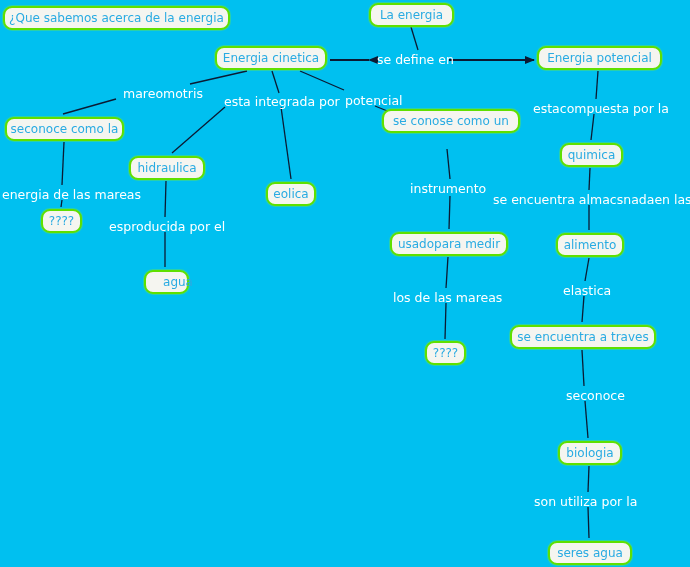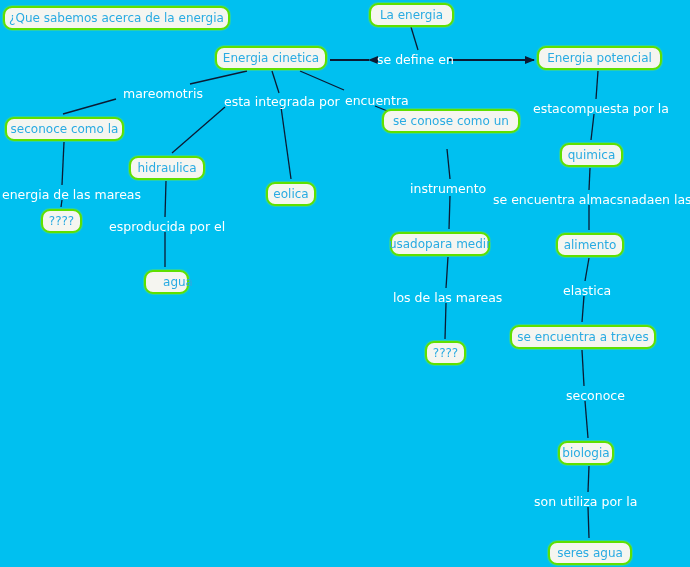--- a/index.html
+++ b/index.html
@@ -101,32 +101,32 @@
       <div class="node" style="left: 369px; top: 3px; width: 85px;">La energia</div>
       <div class="node" style="left: 215px; top: 46px; width: 112px;">Energia cinetica</div>
       <div class="node" style="left: 537px; top: 46px; width: 125px;">Energia potencial</div>
       <div class="node" style="left: 5px; top: 117px; width: 119px;">seconoce como la</div>
       <div class="node" style="left: 382px; top: 109px; width: 138px;">se conose como un</div>
       <div class="node" style="left: 560px; top: 143px; width: 63px;">quimica</div>
       <div class="node" style="left: 129px; top: 156px; width: 76px;">hidraulica</div>
       <div class="node" style="left: 266px; top: 182px; width: 50px;">eolica</div>
       <div class="node" style="left: 41px; top: 209px; width: 41px;">????</div>
       <div class="node" style="left: 556px; top: 233px; width: 68px;">alimento</div>
-      <div class="node" style="left: 390px; top: 232px; width: 100px;">usadopara medir</div>
+      <div class="node" style="left: 390px; top: 232px; width: 118px;">usadopara medir</div>
       <div class="node" style="left: 144px; top: 270px; width: 43px; padding-left: 32px;">agua</div>
       <div class="node" style="left: 510px; top: 325px; width: 146px;">se encuentra a traves</div>
       <div class="node" style="left: 425px; top: 341px; width: 41px;">????</div>
-      <div class="node" style="left: 558px; top: 441px; width: 56px;">biologia</div>
+      <div class="node" style="left: 558px; top: 441px; width: 64px;">biologia</div>
       <div class="node" style="left: 548px; top: 541px; width: 84px;">seres agua</div>
     </div>
   <div id="label-layer">
       <div class="linklabel" style="left: 377px; top: 53px;">se define en</div>
       <div class="linklabel" style="left: 123px; top: 87px;">mareomotris</div>
       <div class="linklabel" style="left: 224px; top: 95px;">esta integrada por</div>
-      <div class="linklabel" style="left: 345px; top: 94px;">encuentra</div>
+      <div class="linklabel" style="left: 345px; top: 94px;">potencial</div>
       <div class="linklabel" style="left: 533px; top: 102px;">estacompuesta por la</div>
       <div class="linklabel" style="left: 2px; top: 188px;">energia de las mareas</div>
       <div class="linklabel" style="left: 410px; top: 182px;">instrumento</div>
       <div class="linklabel" style="left: 493px; top: 193px;">se encuentra almacsnadaen las</div>
       <div class="linklabel" style="left: 109px; top: 220px;">esproducida por el</div>
       <div class="linklabel" style="left: 563px; top: 284px;">elastica</div>
       <div class="linklabel" style="left: 393px; top: 291px;">los de las mareas</div>
       <div class="linklabel" style="left: 566px; top: 389px;">seconoce</div>
       <div class="linklabel" style="left: 534px; top: 495px;">son utiliza por la</div>
     </div>

